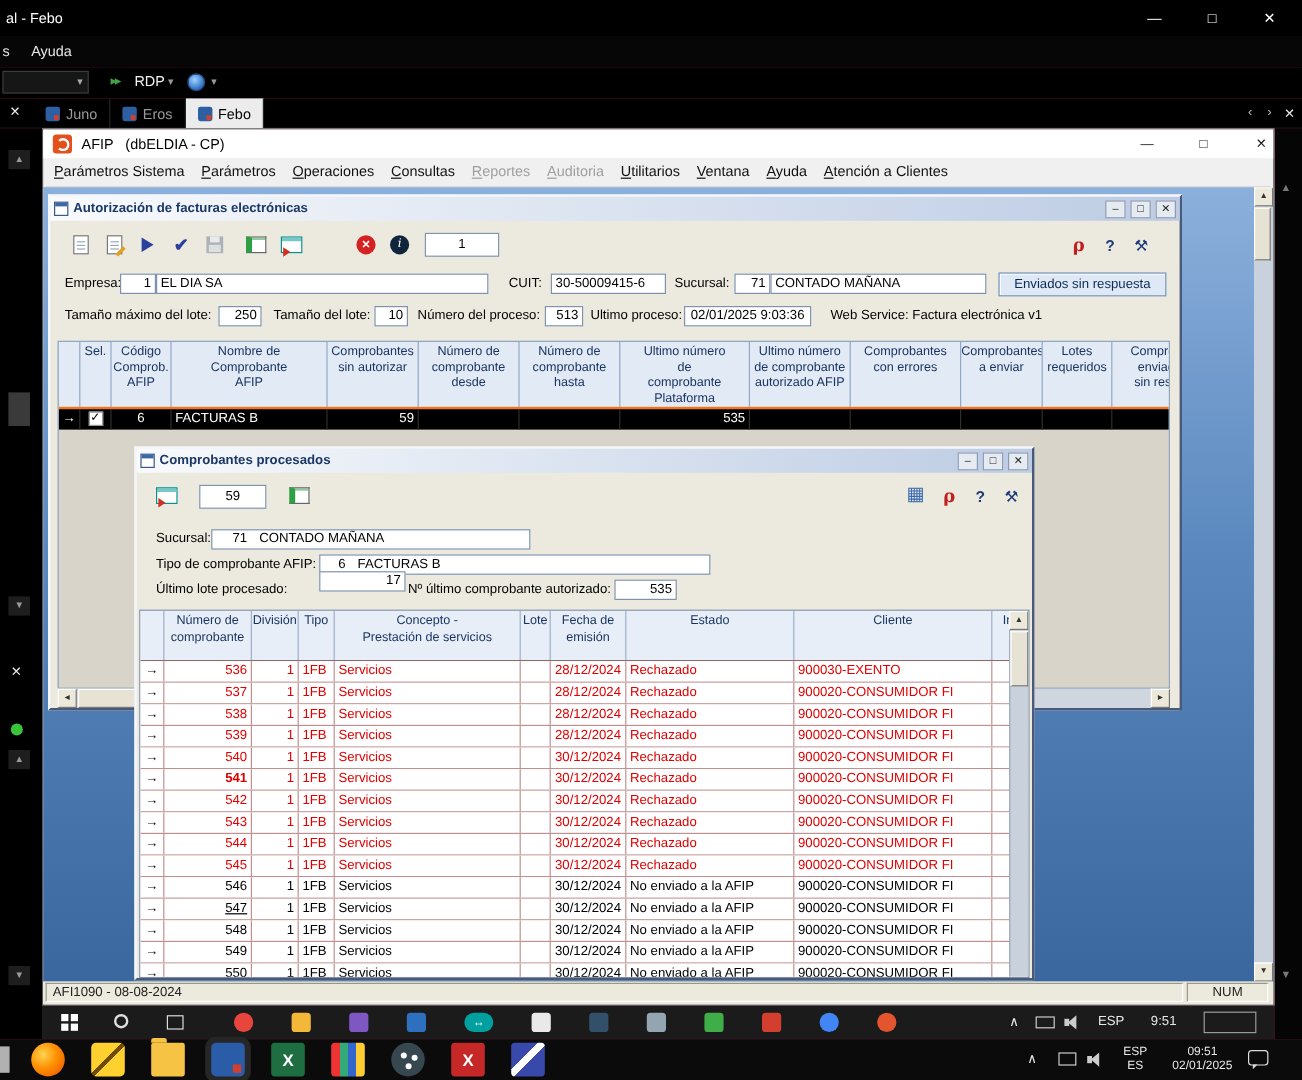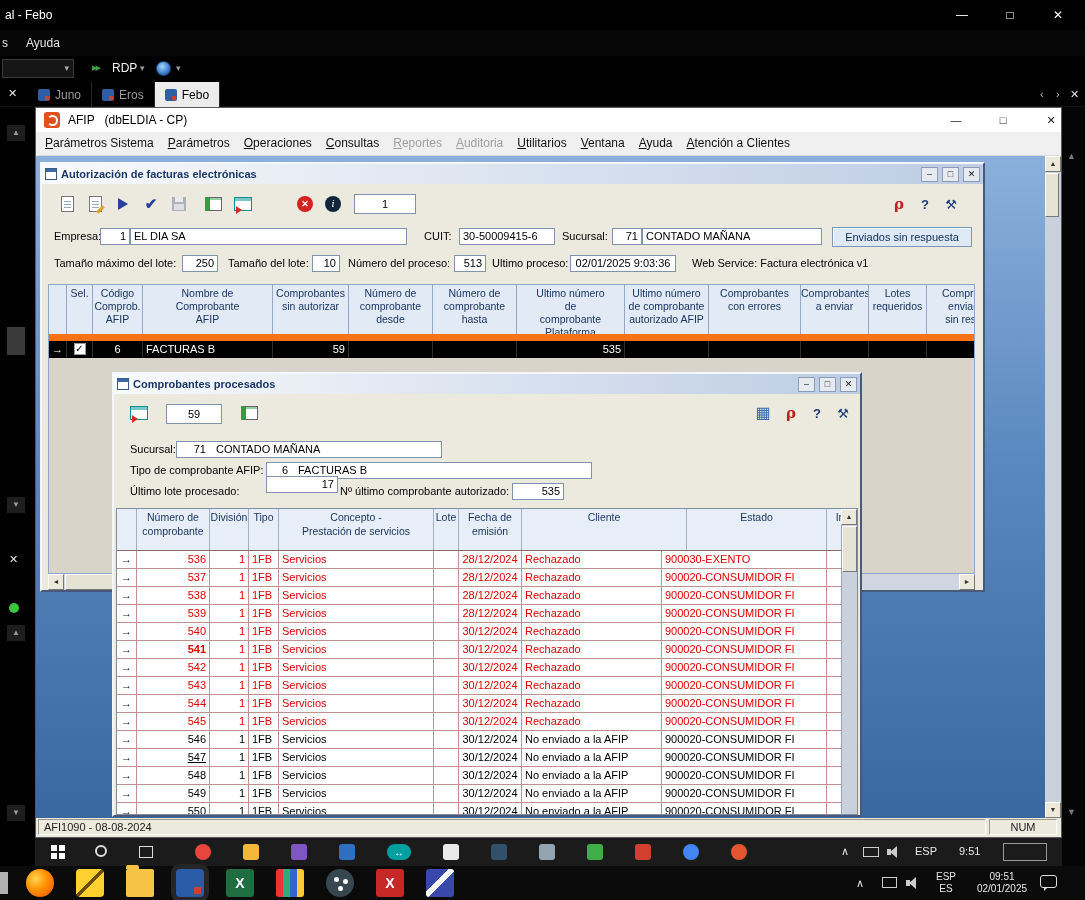--- a/index.html
+++ b/index.html
@@ -109,21 +109,21 @@
   .icon-info{width:16px;height:16px;border-radius:50%;background:#10243c;color:#fff;font-size:10px;
     line-height:15px;text-align:center;font-family:"DejaVu Serif",serif;font-style:italic;}
   .icon-rho{color:#c22020;font-size:15px;font-family:"DejaVu Serif",serif;font-weight:bold;}
   .icon-q{color:#1c3a7a;font-size:13px;font-weight:bold;}
   .icon-tools{color:#1c3a7a;font-size:13px;}
   .icon-gridblue{color:#3a6ab0;font-size:16px;line-height:16px;}
 
   
   #w1-grid{position:absolute;left:6px;top:120px;width:927px;height:290px;border:1px solid #8fa6c6;
     background:#d8d4c9;overflow:hidden;}
-  #w1-ghead{display:flex;height:56px;background:#e2eaf6;border-bottom:7px solid #f97316;}
+  #w1-ghead{display:flex;height:56px;background:#e2eaf6;border-bottom:2px solid #f97316;}
   .w1h{flex:0 0 auto;height:100%;border-right:1px solid #92a8c8;font-size:10.5px;color:#1a3560;
     white-space:pre-line;line-height:1.25;padding-top:2px;overflow:hidden;}
   #w1-grow{display:flex;height:17px;background:#000;color:#fff;}
   .w1c{flex:0 0 auto;height:100%;border-right:1px solid #2e2e2e;font-size:11px;line-height:16px;
     padding:0 3px;overflow:hidden;white-space:nowrap;}
   .chk{width:12px;height:12px;margin:2px auto 0;background:#fff;border:1px solid #999;color:#000;
     font-size:10px;line-height:10px;text-align:center;}
   
   #w1-hscroll{position:absolute;left:6px;top:410px;width:927px;height:16px;background:#cfd6e0;}
 
@@ -448,22 +448,22 @@
               <div class="w2h al-c" style="width: 20px;"></div>
               <div class="w2h al-c" style="width: 73px;">Número de
 comprobante</div>
               <div class="w2h al-c" style="width: 39px;">División</div>
               <div class="w2h al-c" style="width: 30px;">Tipo</div>
               <div class="w2h al-c" style="width: 155px;">Concepto -
 Prestación de servicios</div>
               <div class="w2h al-c" style="width: 25px;">Lote</div>
               <div class="w2h al-c" style="width: 63px;">Fecha de
 emisión</div>
+              <div class="w2h al-c" style="width: 140px;">Estado</div>
               <div class="w2h al-c" style="width: 165px;">Cliente</div>
-              <div class="w2h al-c" style="width: 140px;">Estado</div>
               <div class="w2h al-c" style="width: 30px;">Im</div>
             </div>
           <div id="w2-gbody">
               <div class="w2row red">
                 <div class="w2c al-c mk" style="width: 20px;">→</div>
                 <div class="w2c al-r" style="width: 73px;">536</div>
                 <div class="w2c al-r" style="width: 39px;">1</div>
                 <div class="w2c al-l" style="width: 30px;">1FB</div>
                 <div class="w2c al-l" style="width: 155px;">Servicios</div>
                 <div class="w2c al-l" style="width: 25px;"></div>

